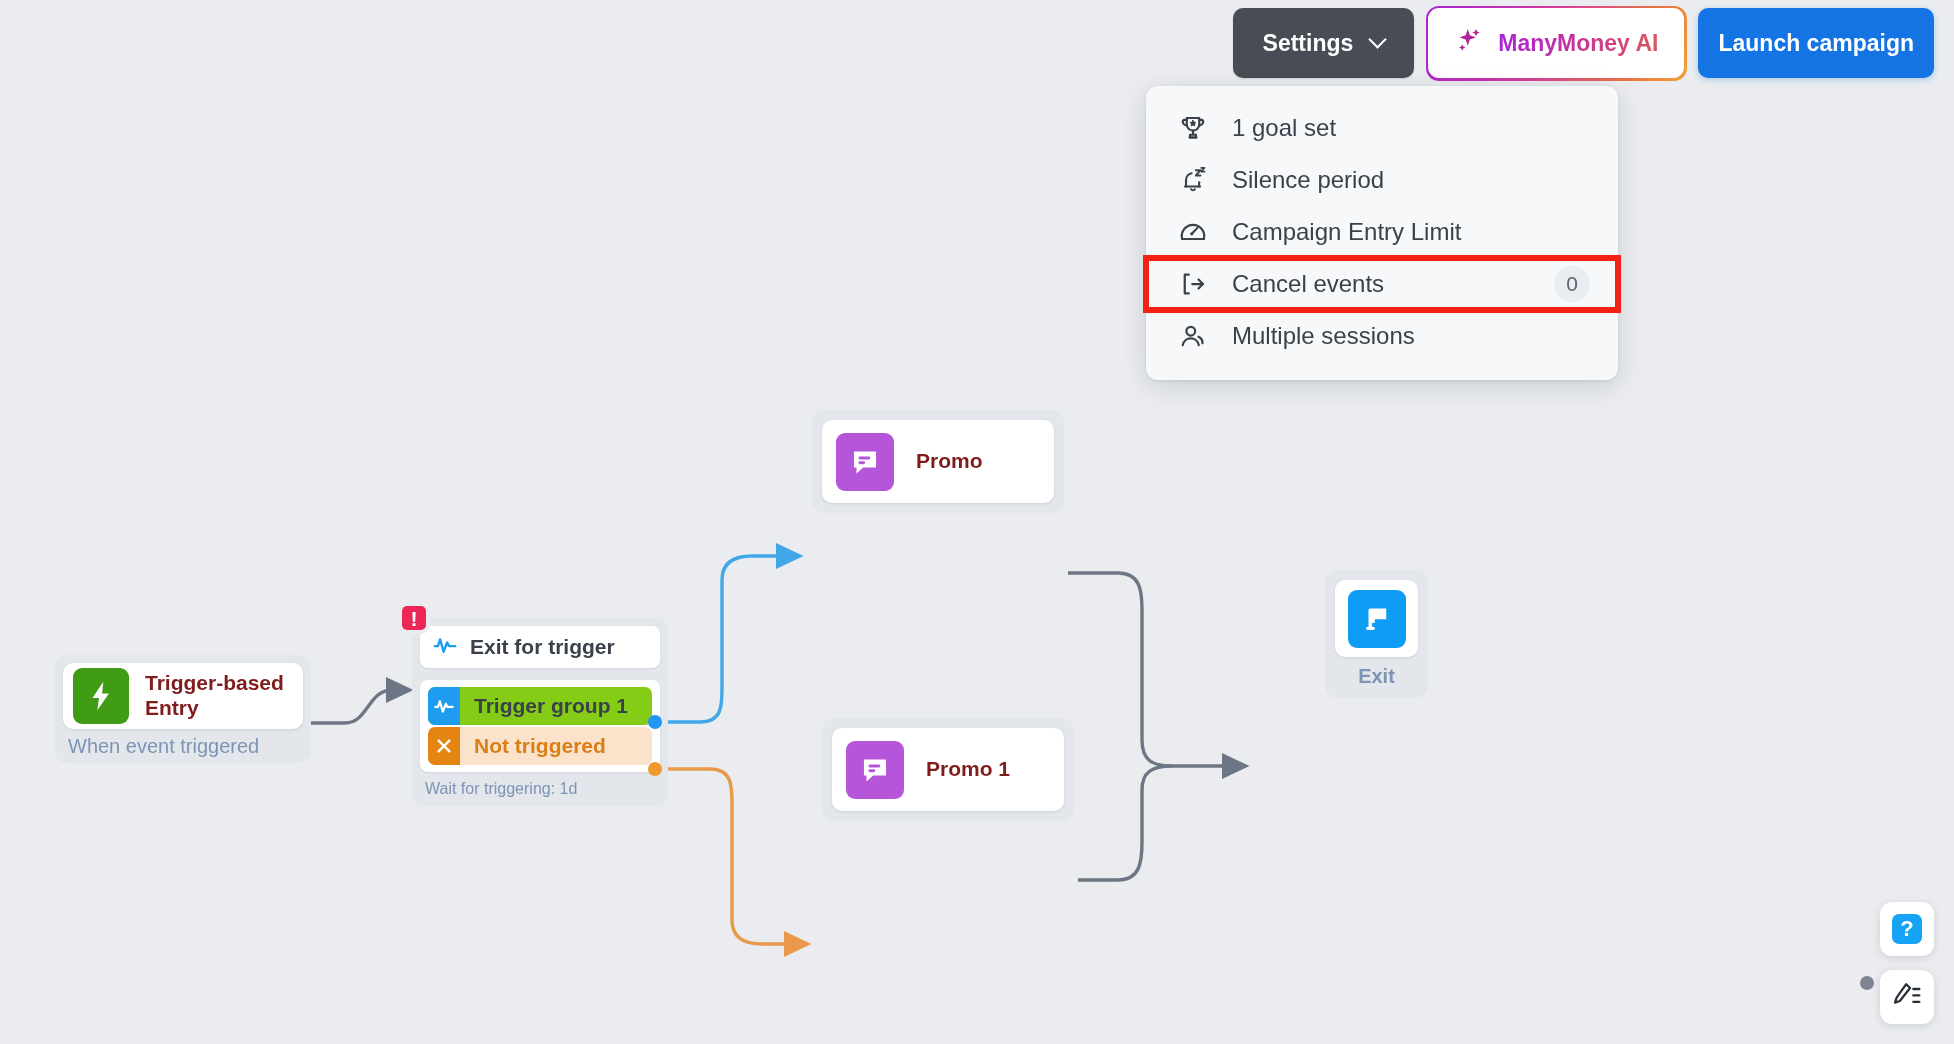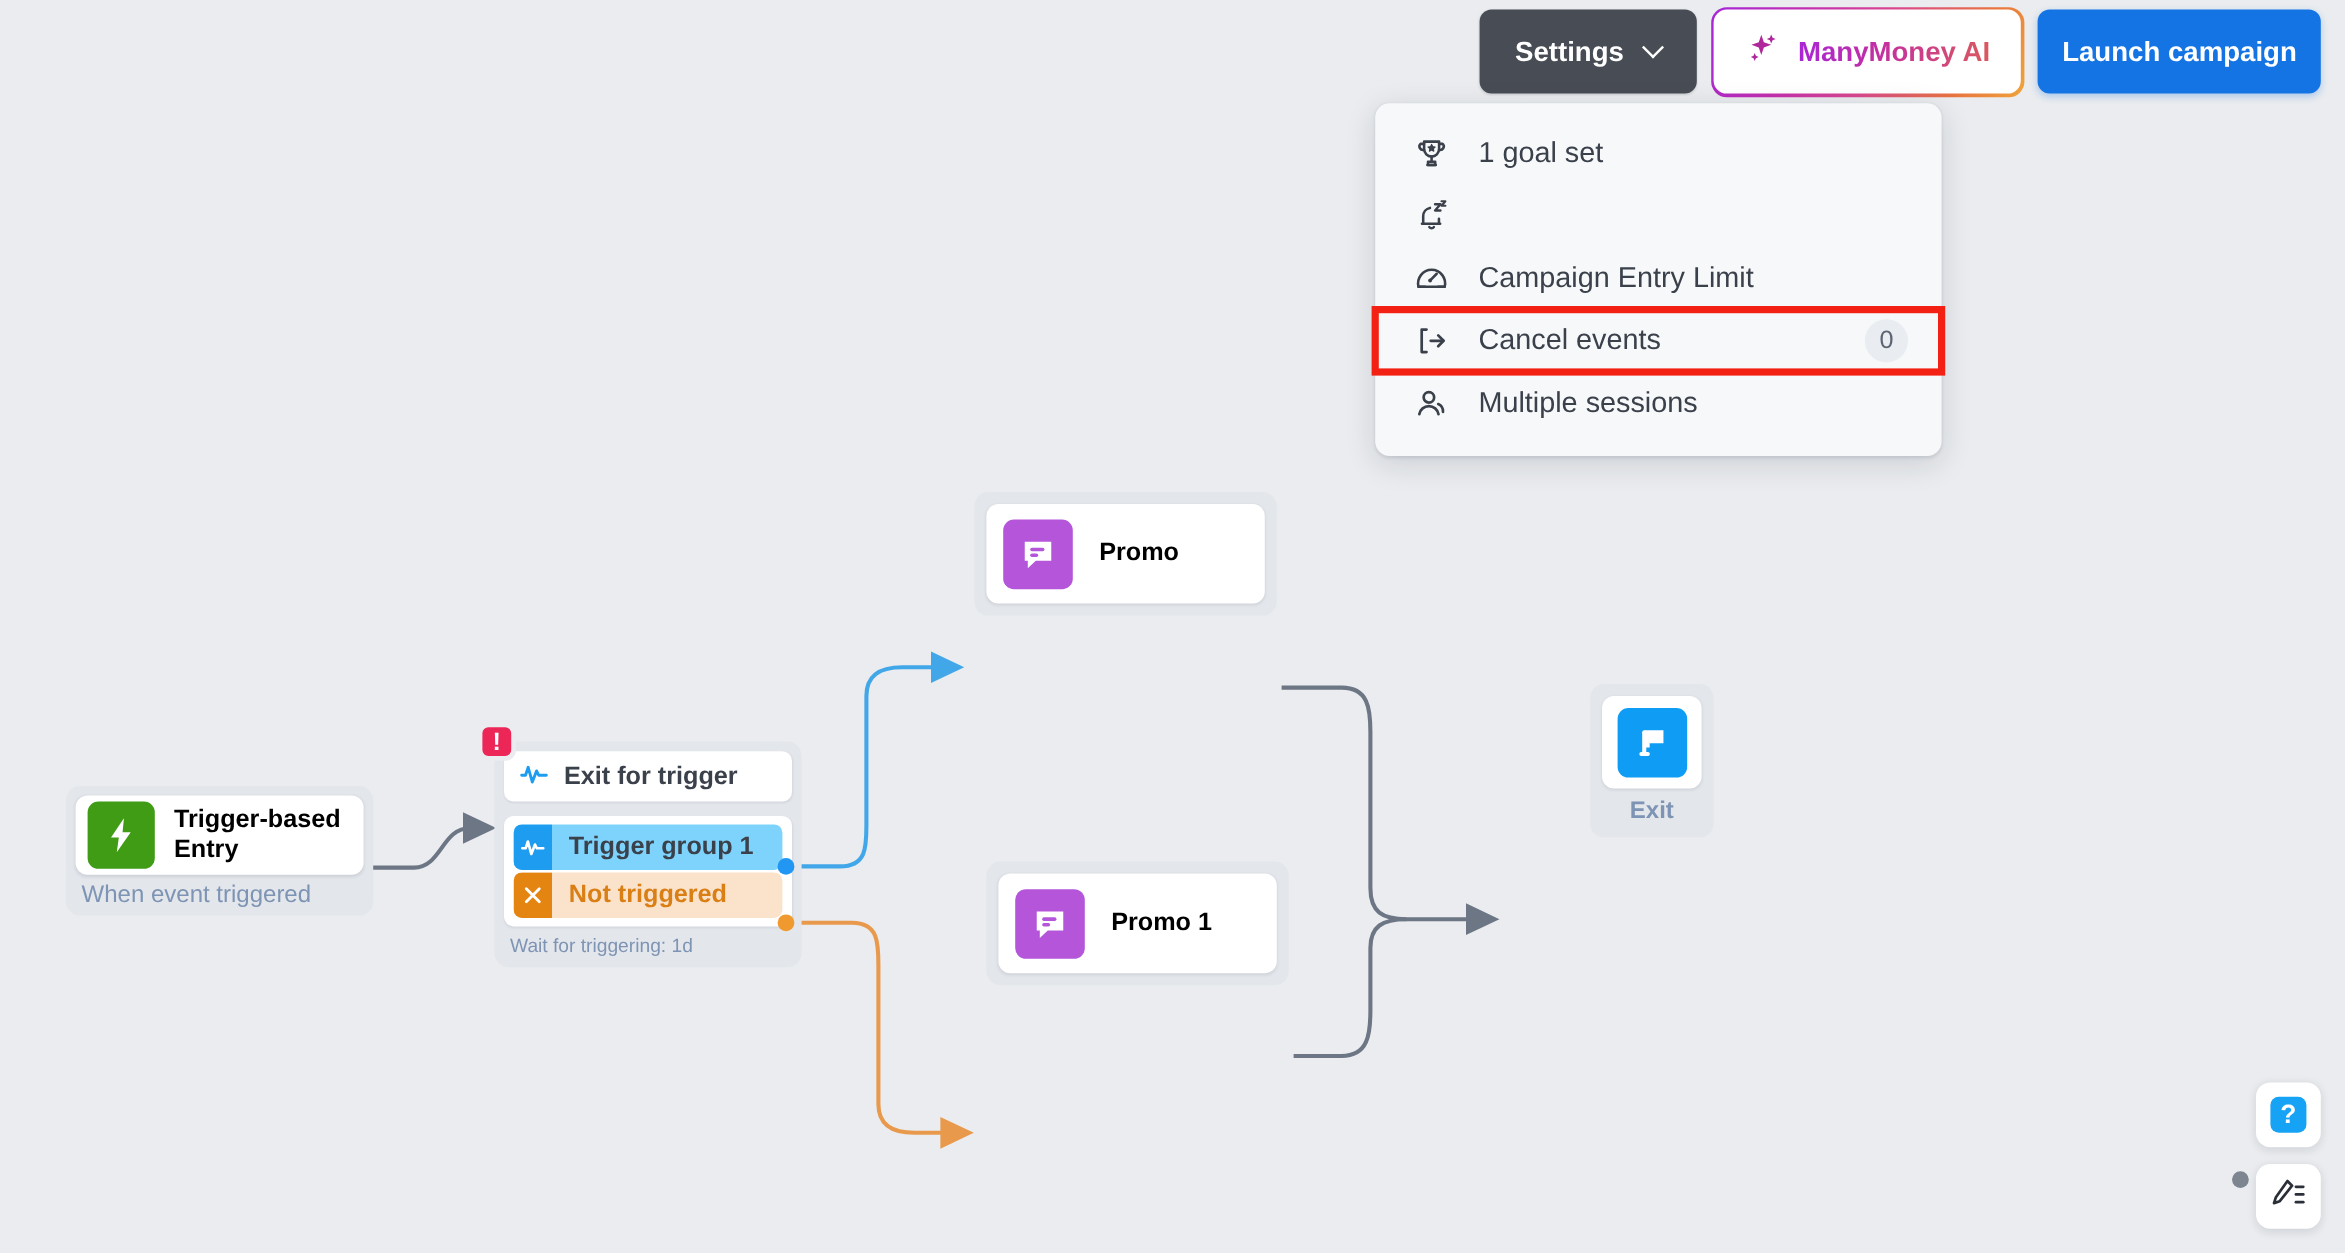--- a/index.html
+++ b/index.html
@@ -177,21 +177,21 @@
   .sq-icon {
     border-radius: 9px;
     display: flex;
     align-items: center;
     justify-content: center;
     flex: none;
   }
   .node-title {
     font-size: 21px;
     font-weight: bold;
-    color: #000000;
+    color: #7f1d1d;
     line-height: 1.18;
   }
 
   
   #node-entry { left: 55px; top: 655px; width: 256px; height: 108px; padding: 8px; }
   #node-entry .node-card { width: 240px; height: 66px; padding: 0 10px; gap: 16px; }
   #node-entry .sq-icon { width: 56px; height: 56px; background: #3f9c14; }
   #node-entry .node-sub { position: absolute; left: 13px; top: 80px; }
 
   #wait-group {
@@ -232,21 +232,21 @@
     gap: 14px;
     padding-right: 12px;
     overflow: hidden;
   }
   .branch .br-icon {
     width: 32px; height: 38px;
     display: flex; align-items: center; justify-content: center;
     flex: none;
   }
   .branch .br-label { font-size: 21px; font-weight: bold; }
-  .branch.b-true { background: #7dd3fc; }
+  .branch.b-true { background: #84cc16; }
   .branch.b-true .br-icon { background: #1e9cf0; }
   .branch.b-true .br-label { color: #3b414b; }
   .branch.b-false { background: #fbe3cb; margin-top: 2px; }
   .branch.b-false .br-icon { background: #e58511; }
   .branch.b-false .br-label { color: #d97f16; }
   #wait-footer { font-size: 16px; color: #7e94b4; margin-top: 8px; padding-left: 5px; white-space: nowrap; }
 
   .err-badge {
     position: absolute;
     left: -14px;
@@ -400,20 +400,21 @@
       <span class="mi-icon">
         <svg width="30" height="30" viewBox="0 0 24 24" fill="none" stroke="#3b414b" stroke-width="1.7" stroke-linecap="round" stroke-linejoin="round">
           <path d="M5.6 17.2h12.1"></path>
           <path d="M6.4 17.2v-5.1a5.6 5.6 0 0 1 4.5-5.5"></path>
           <path d="M16.9 17.2v-3.4"></path>
           <path d="M10.5 19.4a1.8 1.8 0 0 0 3 0"></path>
           <path d="M14.3 4.2h3.6l-3.6 4.1h3.6" stroke-width="1.6"></path>
           <path d="M18.6 2.2h2.6l-2.6 3h2.6" stroke-width="1.4"></path>
         </svg>
       </span>
+      <span class="mi-label">Silence period</span>
     </div>
 
     <div class="menu-item">
       <span class="mi-icon">
         <svg width="30" height="30" viewBox="0 0 24 24" fill="none" stroke="#3b414b" stroke-width="1.7" stroke-linecap="round" stroke-linejoin="round">
           <path d="M3.3 17.6a9 9 0 1 1 17.4 0z"></path>
           <path d="M3.3 17.6h4.2"></path>
             <path d="M16.5 17.6h4.2"></path>
           <path d="M15.4 8.9L11.4 13"></path>
           <circle cx="11" cy="13.4" r="1.3" fill="#3b414b" stroke="none"></circle>

